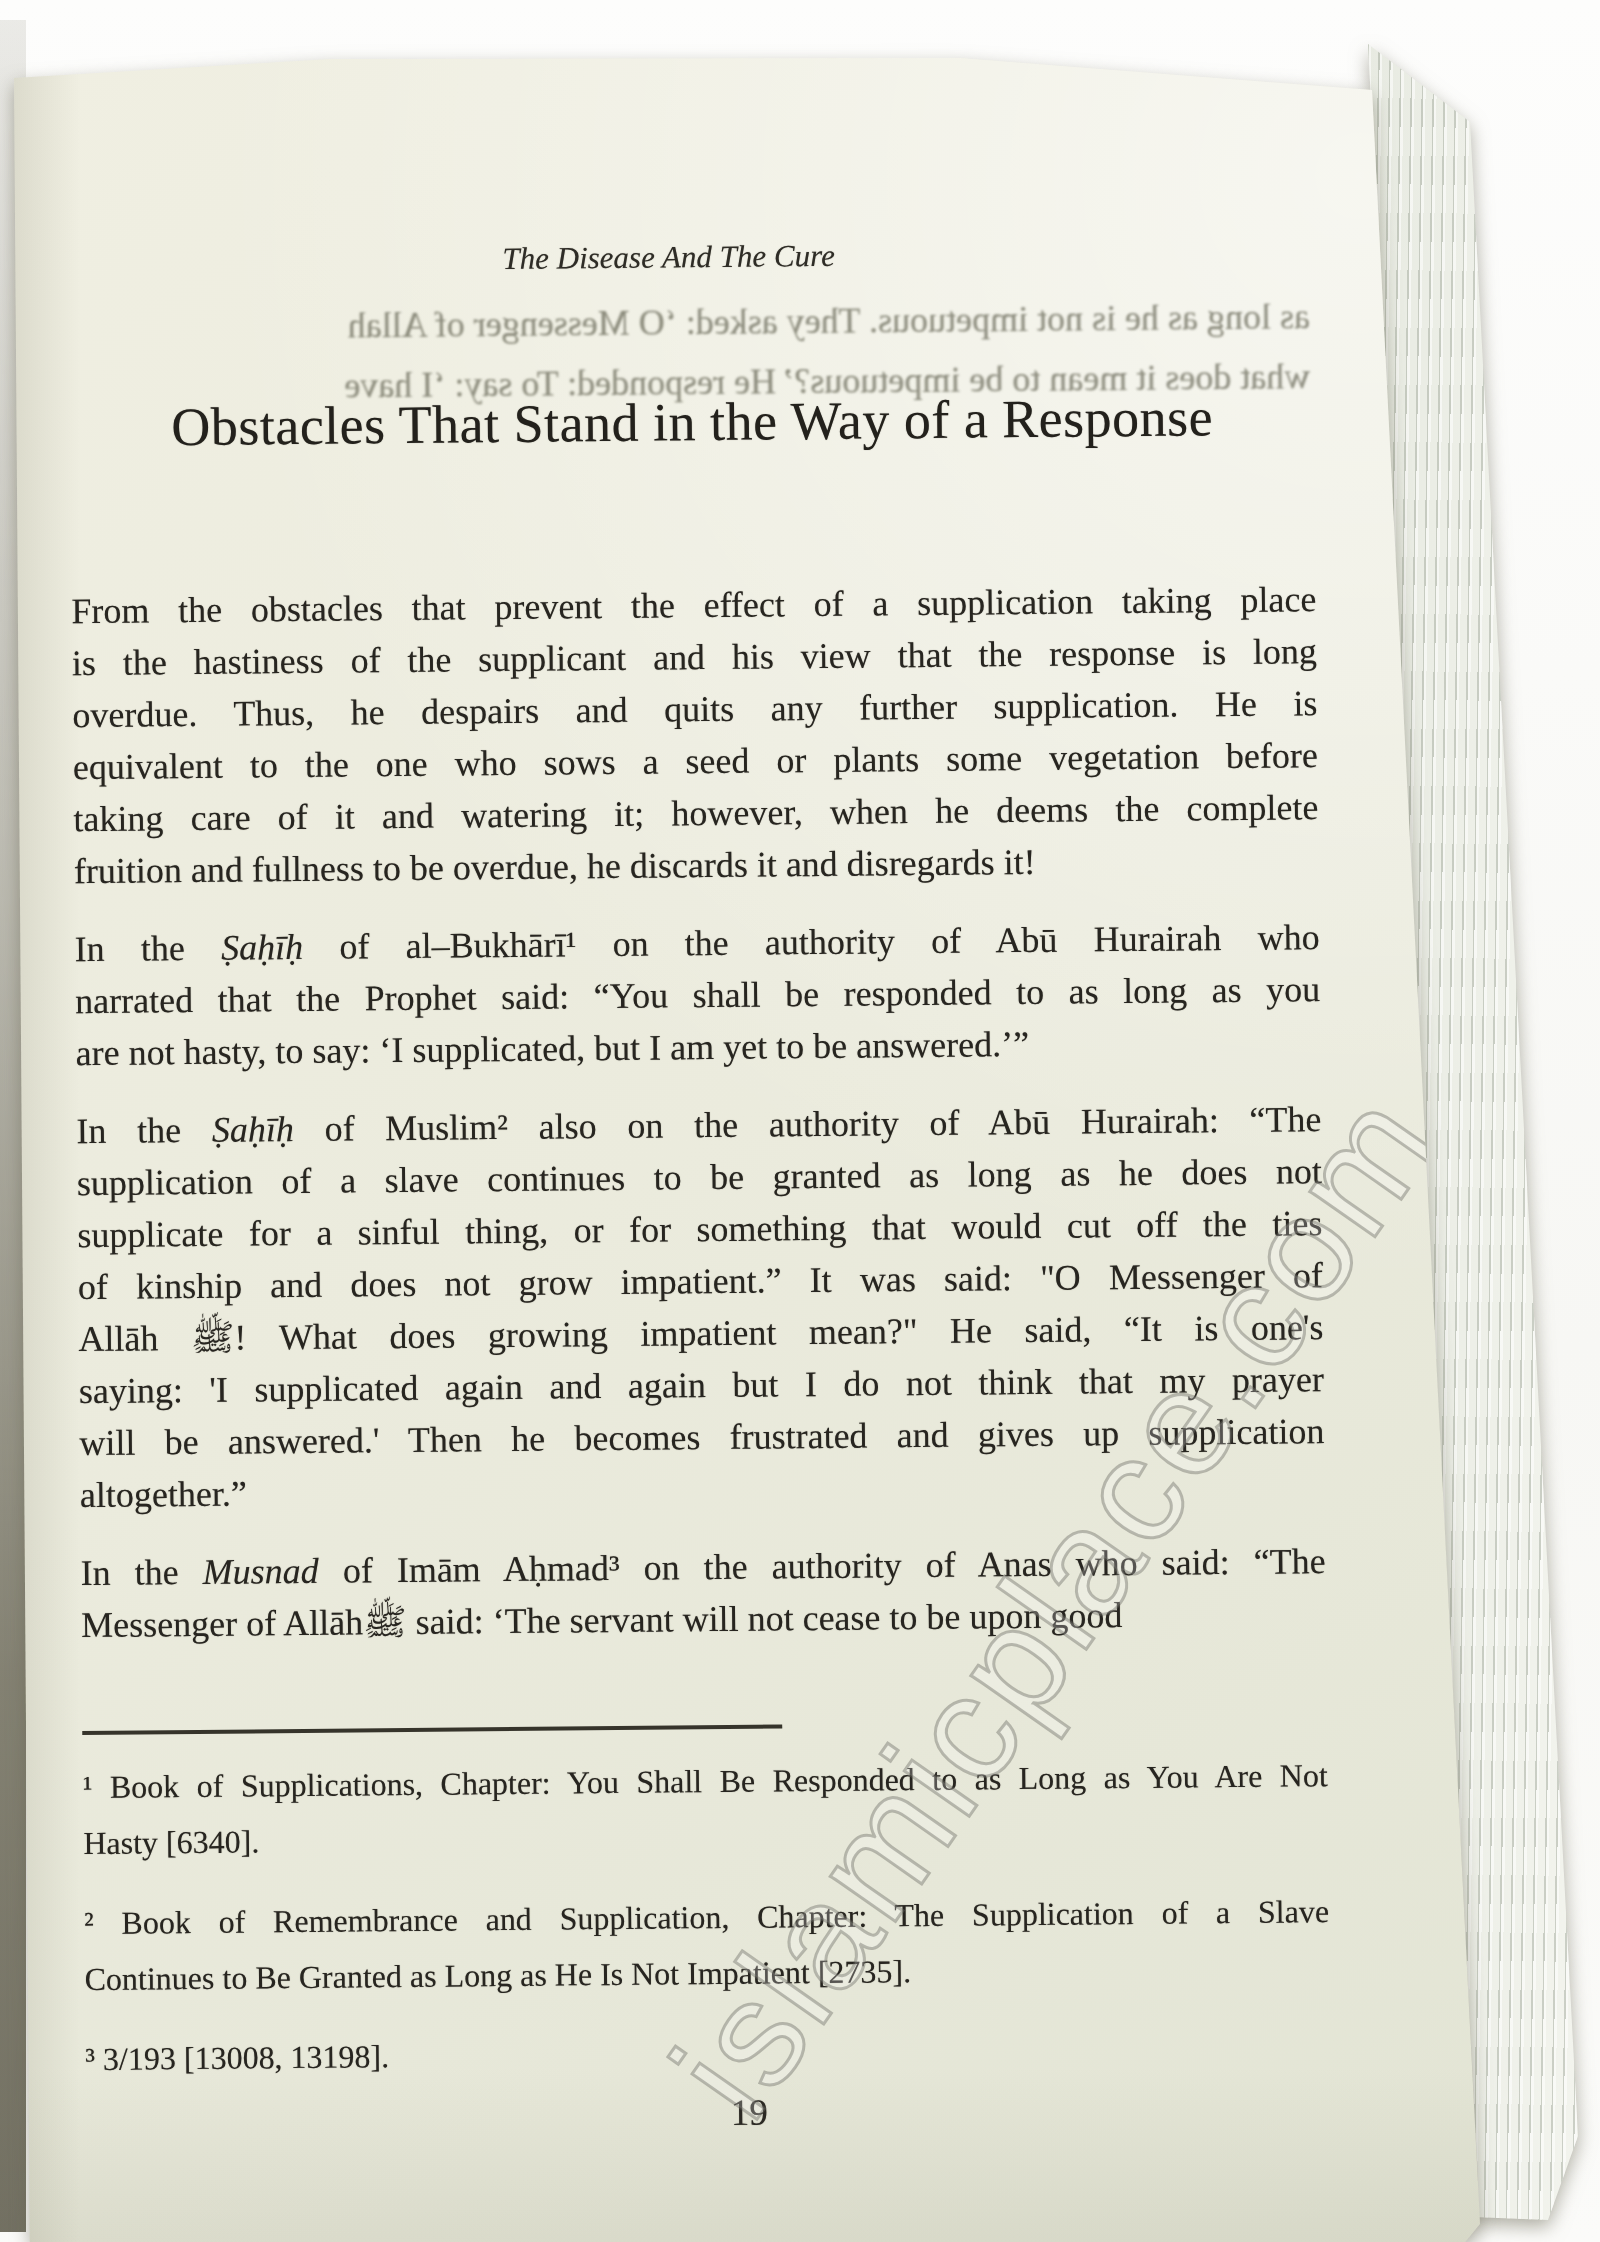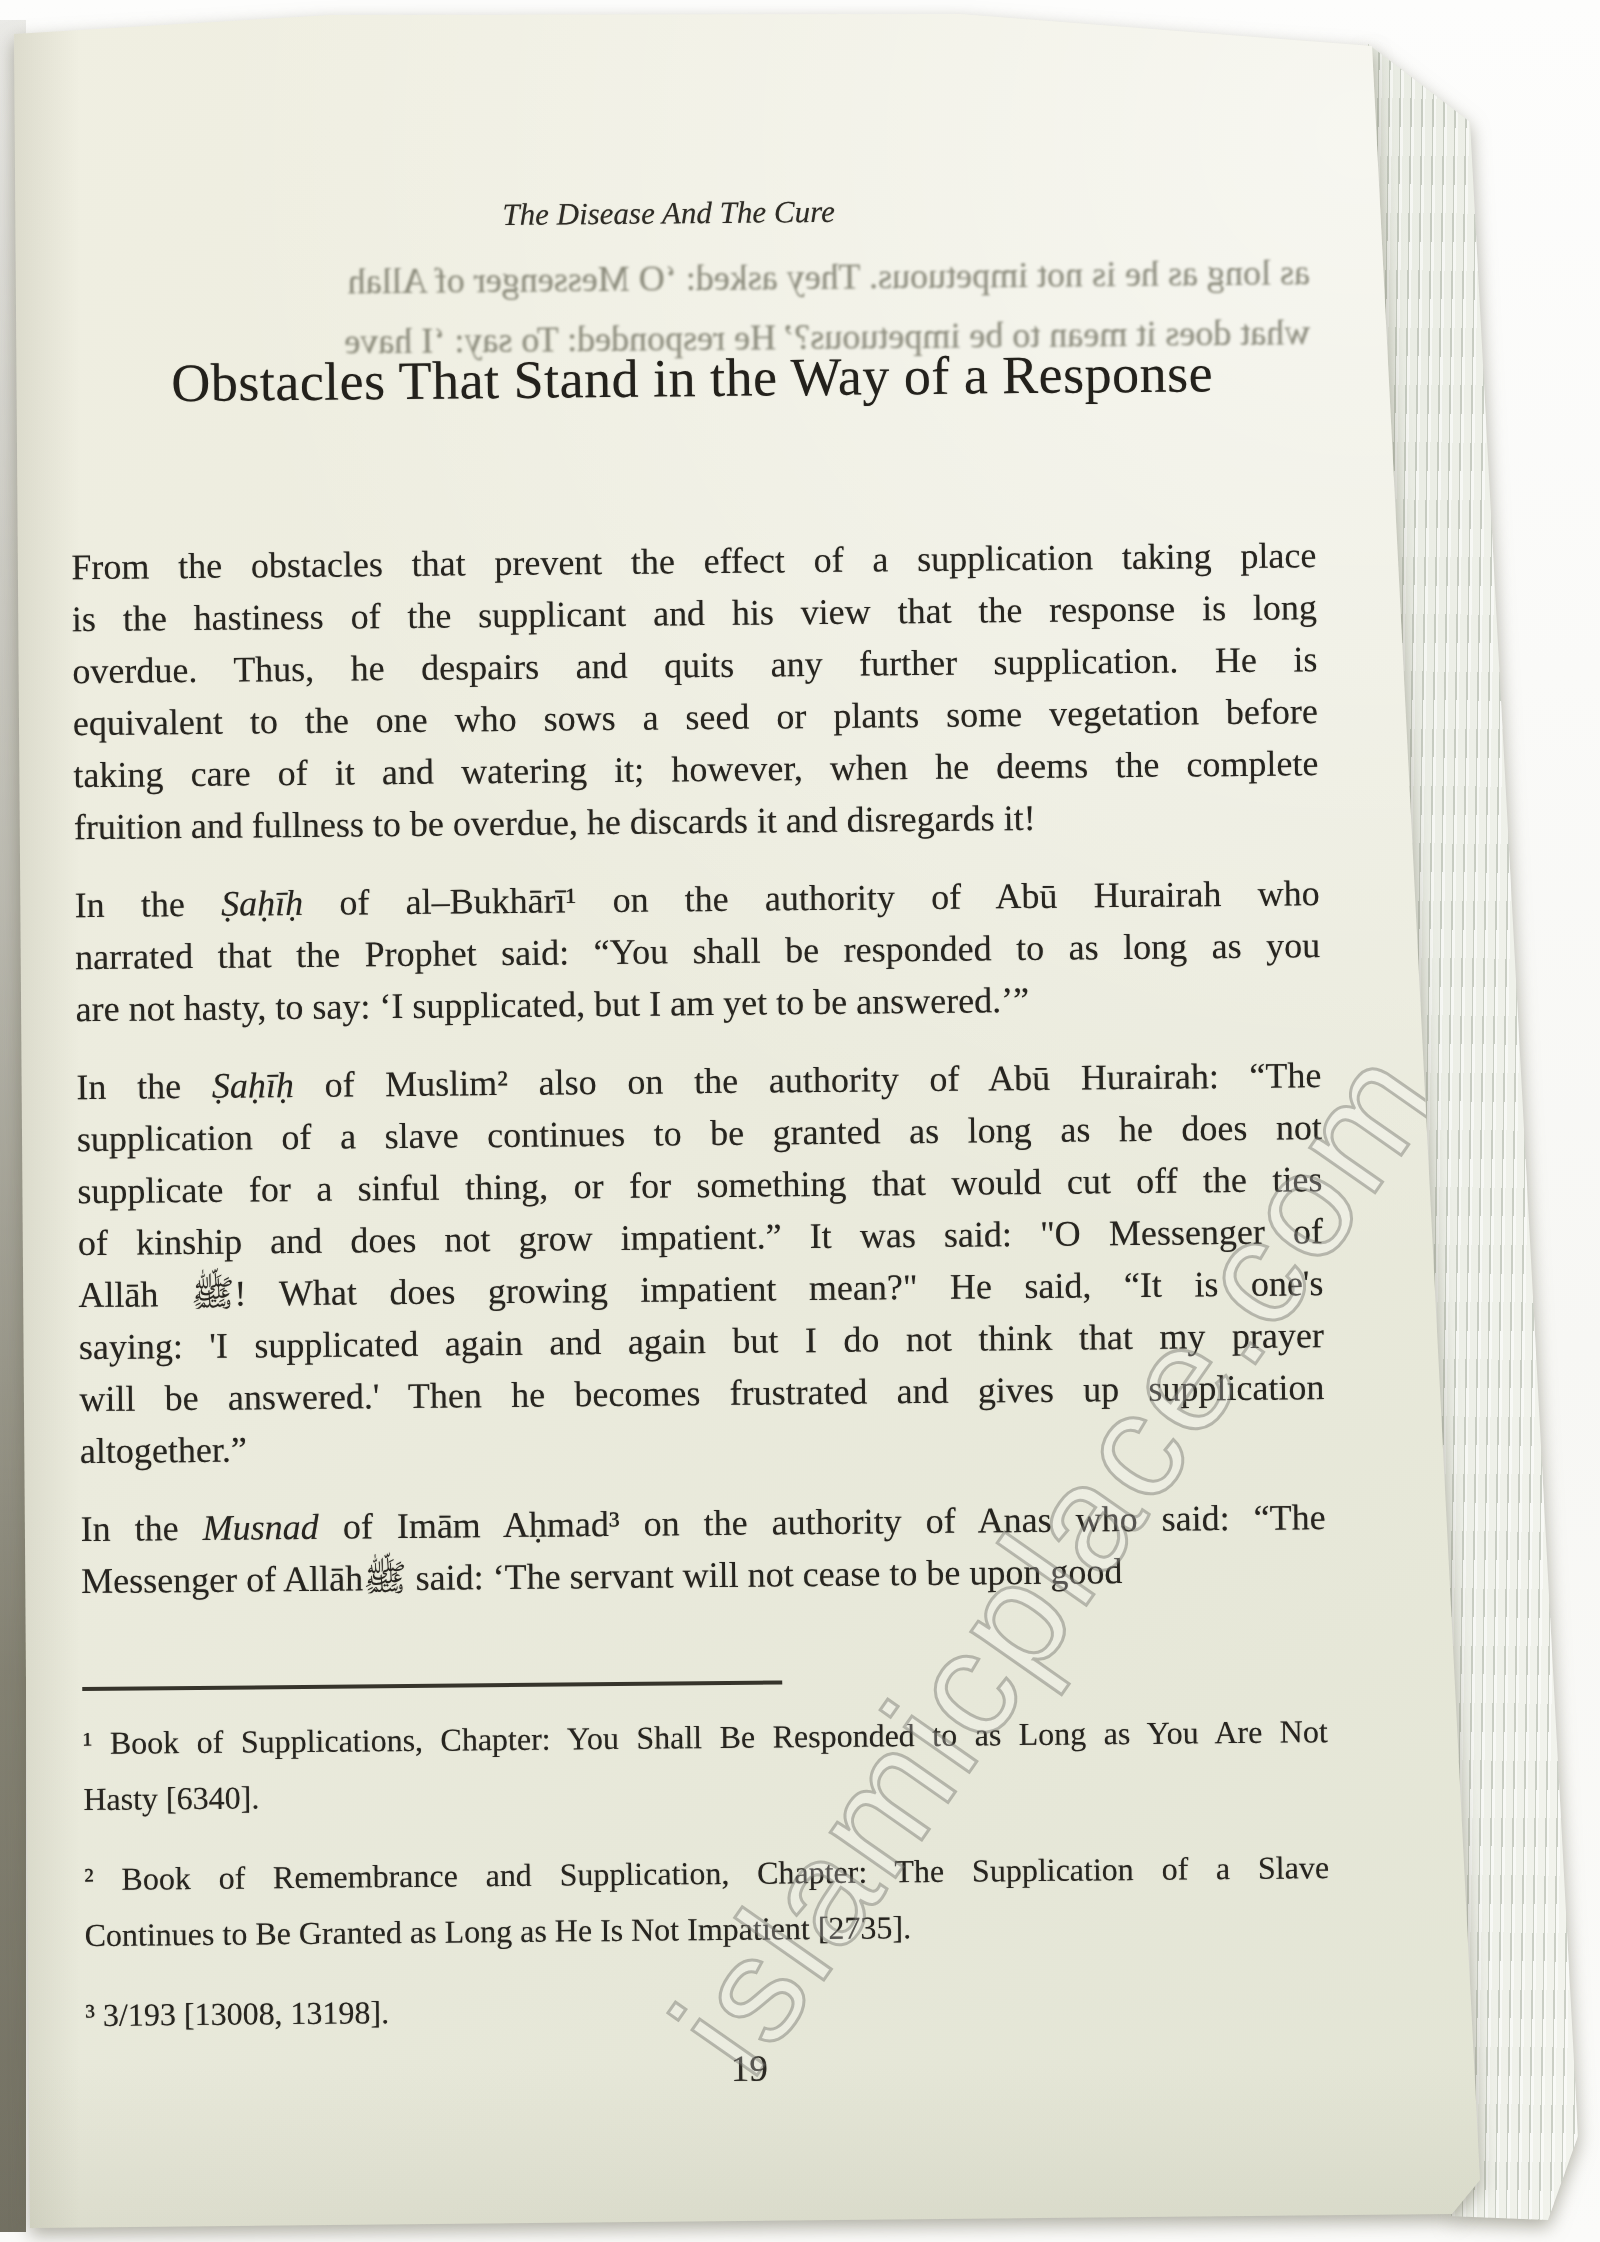--- a/index.html
+++ b/index.html
@@ -23,20 +23,21 @@
       repeating-linear-gradient(91deg, rgba(150,158,145,0) 0 4px, rgba(148,156,142,0.42) 4px 5.5px, rgba(255,255,255,0.55) 5.5px 8px, rgba(150,158,145,0) 8px 11px),
       linear-gradient(90deg,#f0f2ea 0%, #dde1d6 55%, #e7eae1 85%, #f4f5ef 100%);
   }
   
   .page {
     position:absolute; inset:0;
     clip-path:polygon(14px 34px, 330px 15px, 960px 14px, 1372px 46px, 1480px 2180px, 1452px 2214px, 30px 2228px);
     background:
       radial-gradient(120% 85% at 85% 6%, rgba(255,255,255,0.55), rgba(255,255,255,0) 60%),
       linear-gradient(150deg,#f0efe2 0%, #ebebdd 48%, #e2e4d4 100%);
+    margin-top: 44px;
   }
   .page-shade {
     position:absolute; inset:0;
     background:
       linear-gradient(90deg, rgba(120,118,96,0.2) 0%, rgba(120,118,96,0) 5%),
       linear-gradient(270deg, rgba(138,140,118,0.22) 0%, rgba(138,140,118,0) 6%),
       linear-gradient(0deg, rgba(130,128,105,0.12) 0%, rgba(130,128,105,0) 8%);
   }
   
   .content {

